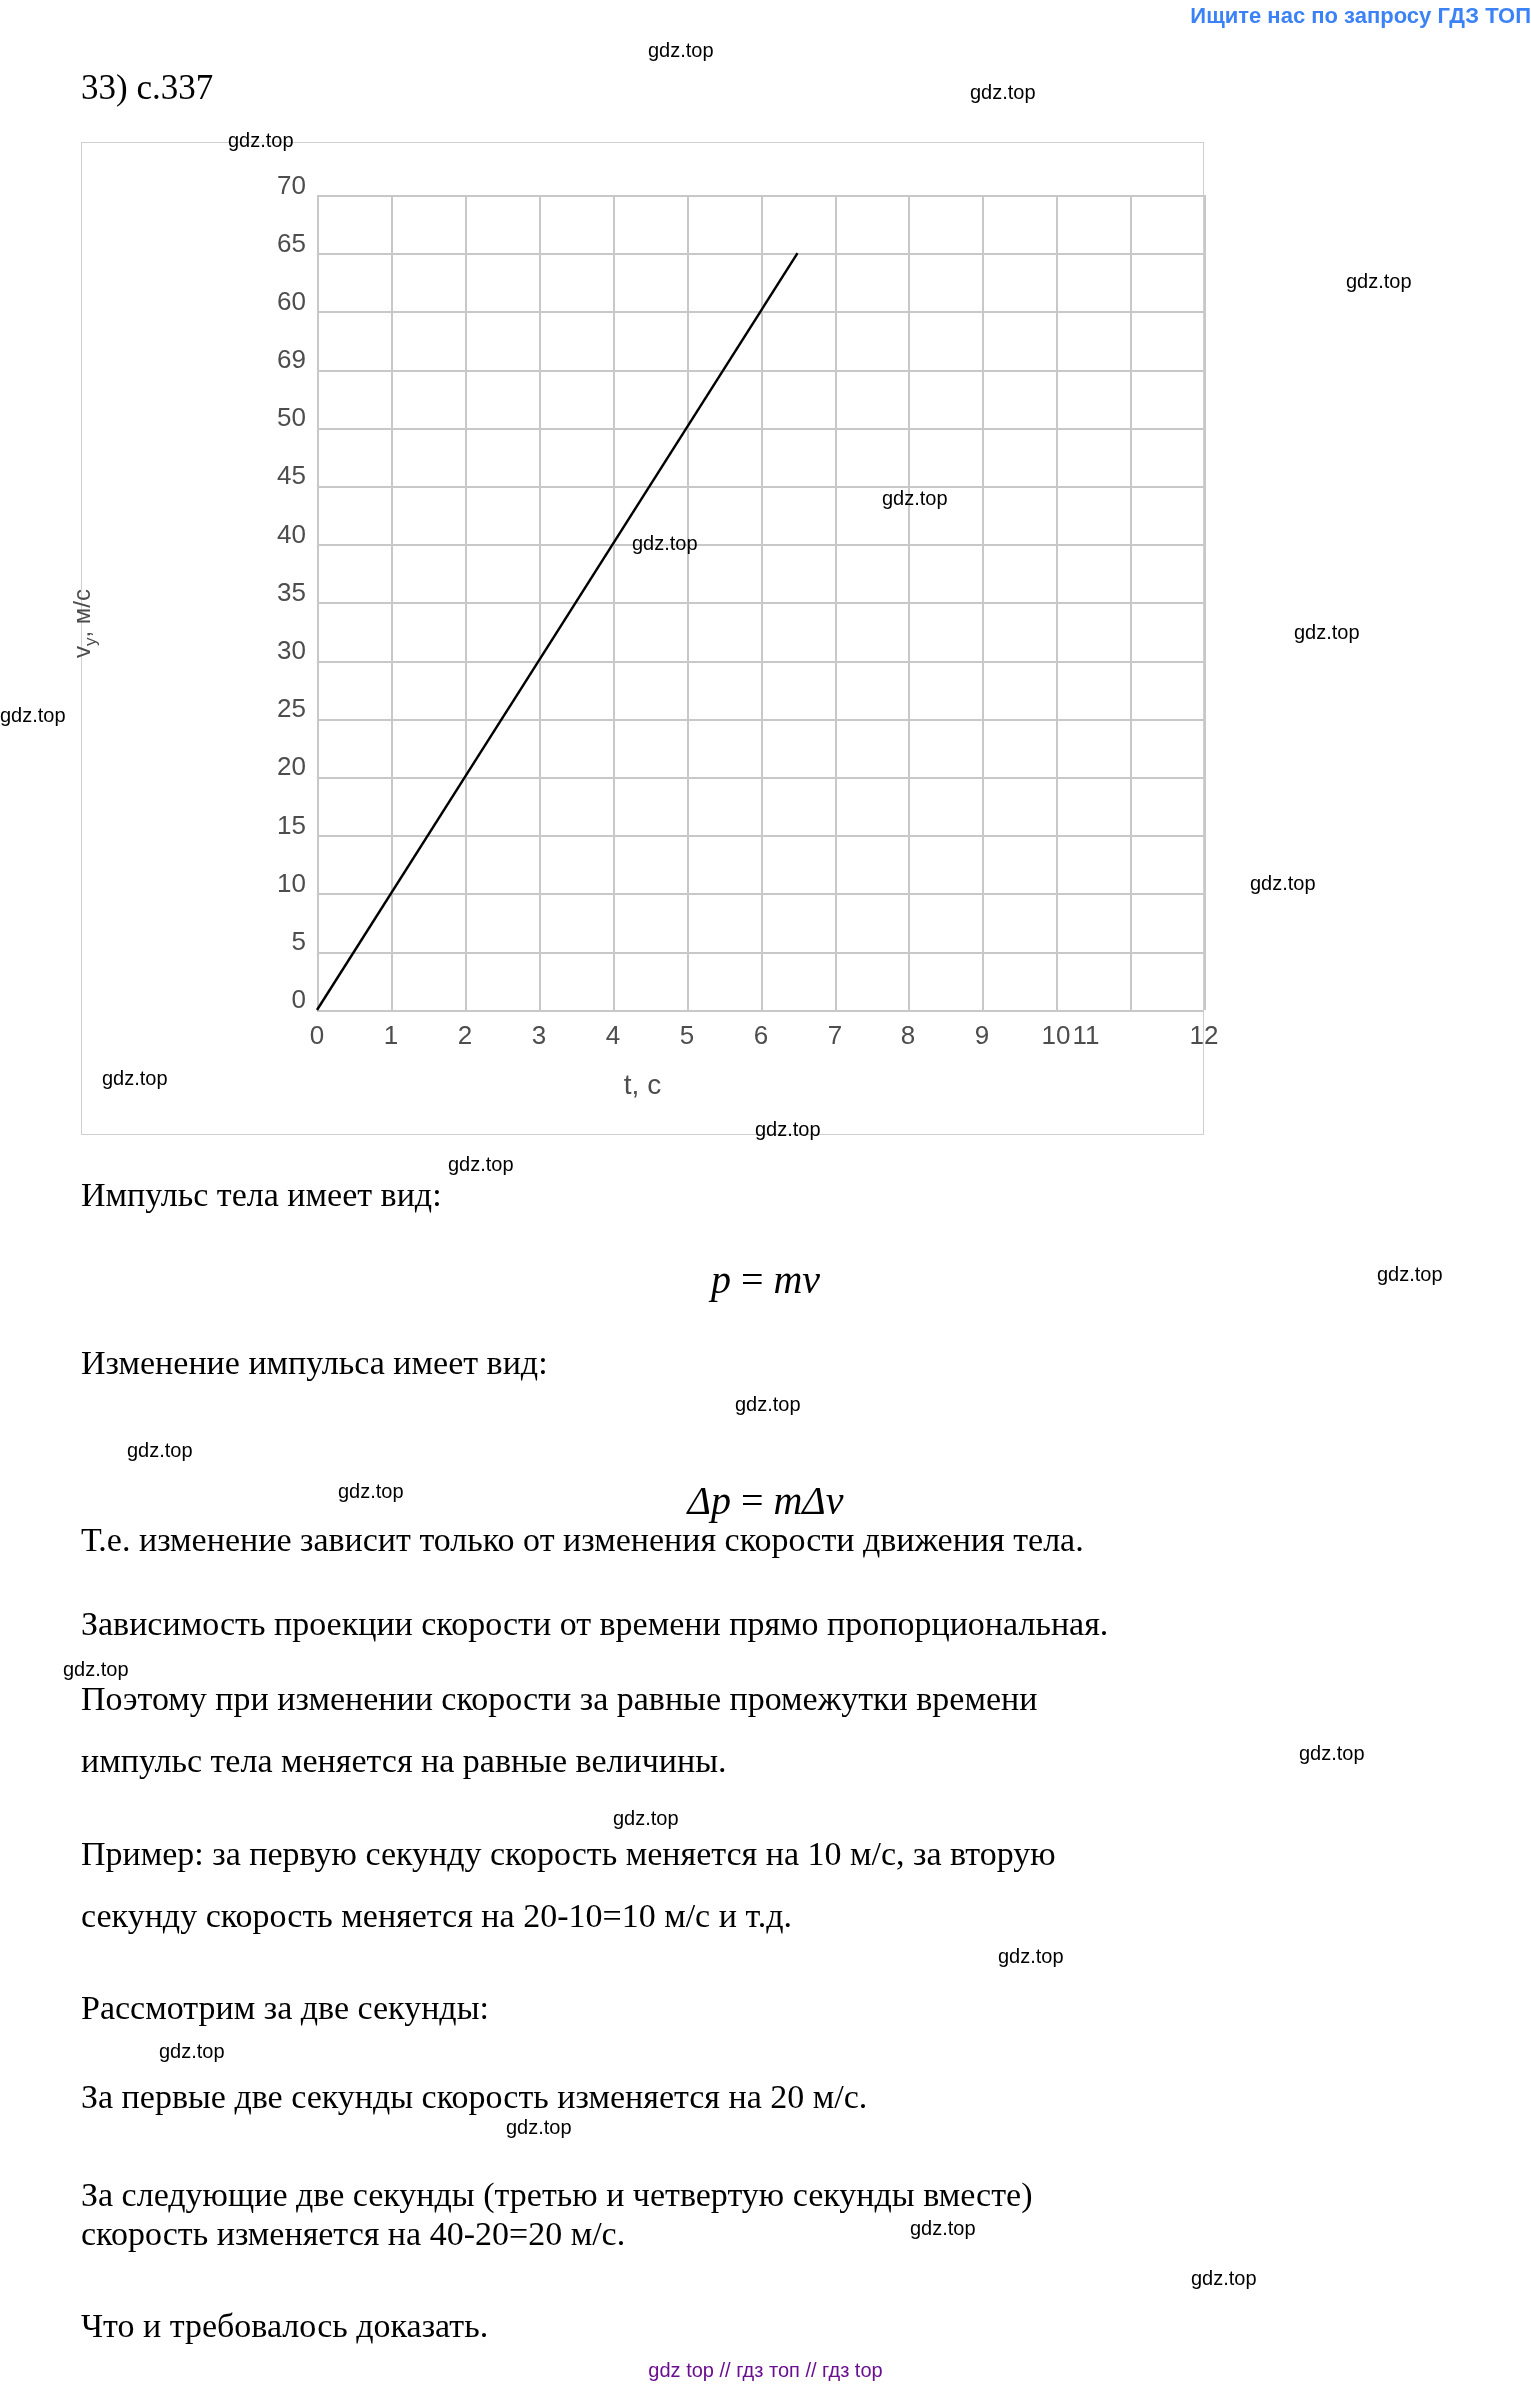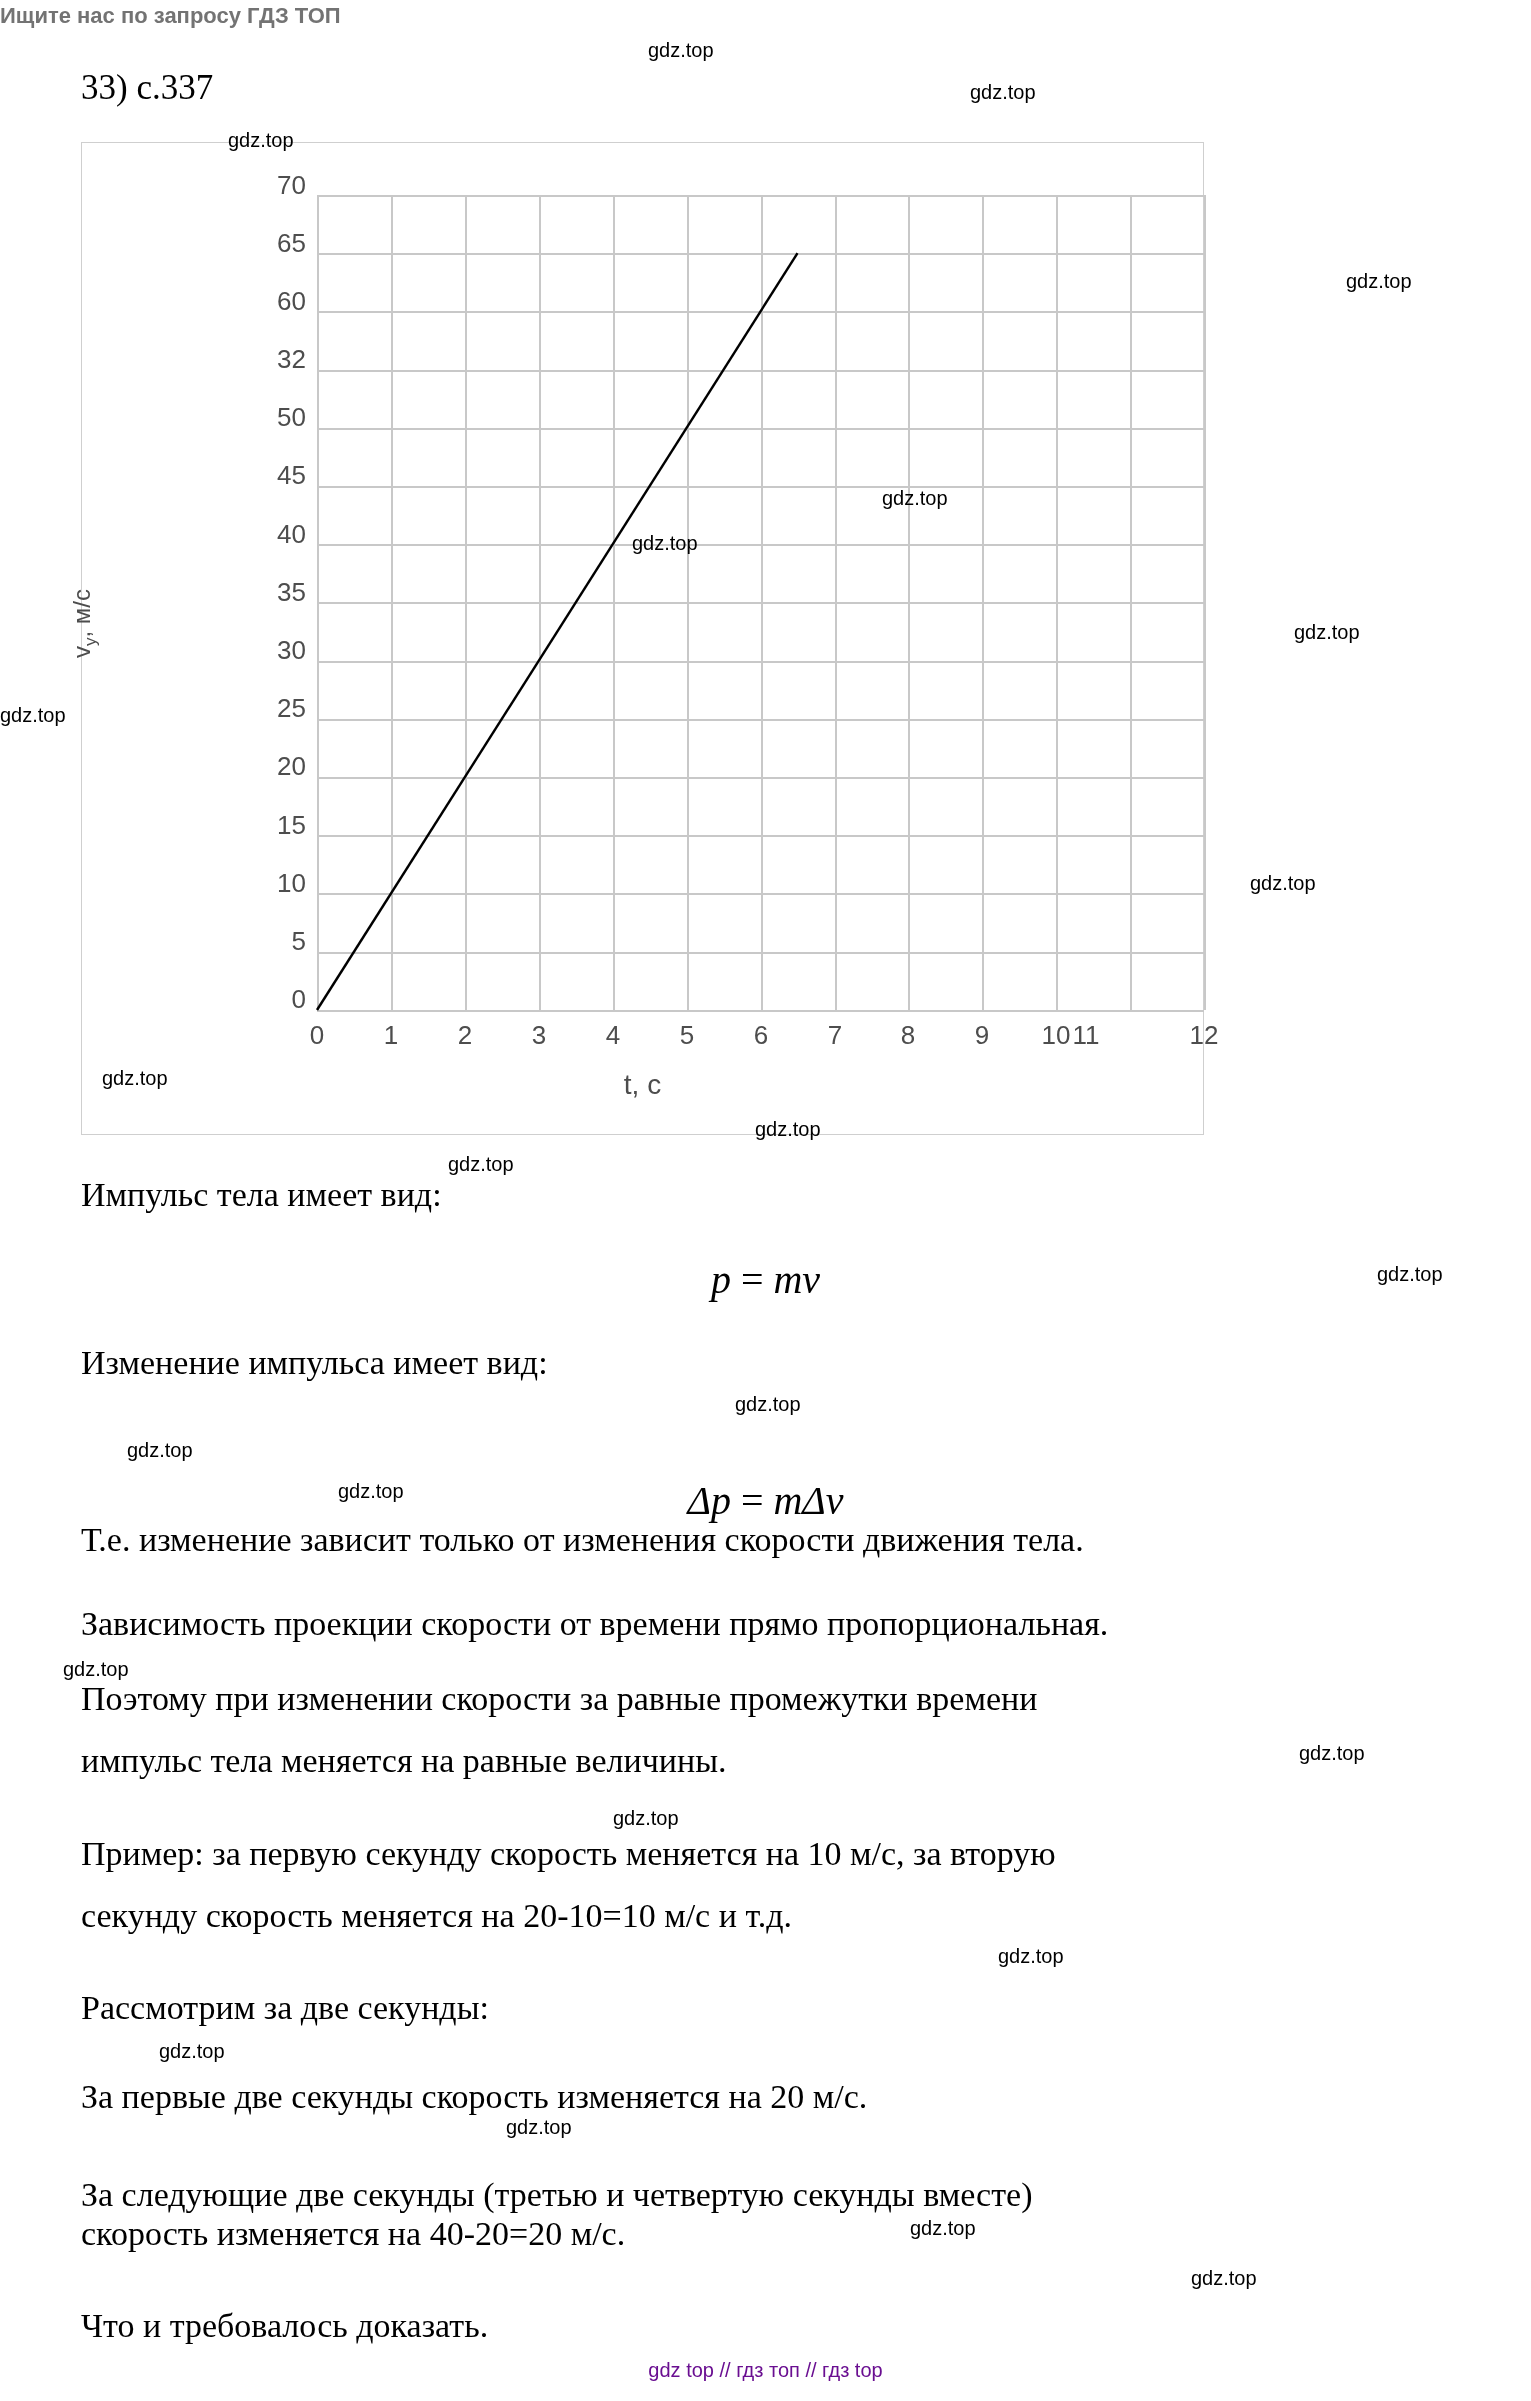--- a/index.html
+++ b/index.html
@@ -18,25 +18,25 @@
     font-family: "Liberation Sans", "DejaVu Sans", sans-serif;
     font-size: 20px;
     color: #000000;
     white-space: nowrap;
     pointer-events: none;
   }
 
   #header-promo {
     position: absolute;
     left: 0; right: 0; top: 3.2px;
-    text-align: left;
+    text-align: right;
     font-family: "Liberation Sans", "DejaVu Sans", sans-serif;
     font-size: 22px;
     font-weight: bold;
-    color: #737373;
+    color: #3b82f6;
     white-space: nowrap;
   }
 
   #page-title {
     position: absolute;
     left: 81px;
     top: 68px;
     font-size: 35px;
     color: #000;
     white-space: nowrap;
@@ -192,21 +192,21 @@
       <div class="ytick" style="top: 746px;">5</div>
       <div class="ytick" style="top: 688px;">10</div>
       <div class="ytick" style="top: 630px;">15</div>
       <div class="ytick" style="top: 571px;">20</div>
       <div class="ytick" style="top: 513px;">25</div>
       <div class="ytick" style="top: 455px;">30</div>
       <div class="ytick" style="top: 397px;">35</div>
       <div class="ytick" style="top: 339px;">40</div>
       <div class="ytick" style="top: 280px;">45</div>
       <div class="ytick" style="top: 222px;">50</div>
-      <div class="ytick" style="top: 164px;">32</div>
+      <div class="ytick" style="top: 164px;">69</div>
       <div class="ytick" style="top: 106px;">60</div>
       <div class="ytick" style="top: 48px;">65</div>
       <div class="ytick" style="top: -10.5px;">70</div>
     </div>
 
   <div id="plot-area">
     <div id="plot-grid">
         <div class="vline" style="left: 0px;"></div>
         <div class="vline" style="left: 74px;"></div>
         <div class="vline" style="left: 148px;"></div>

